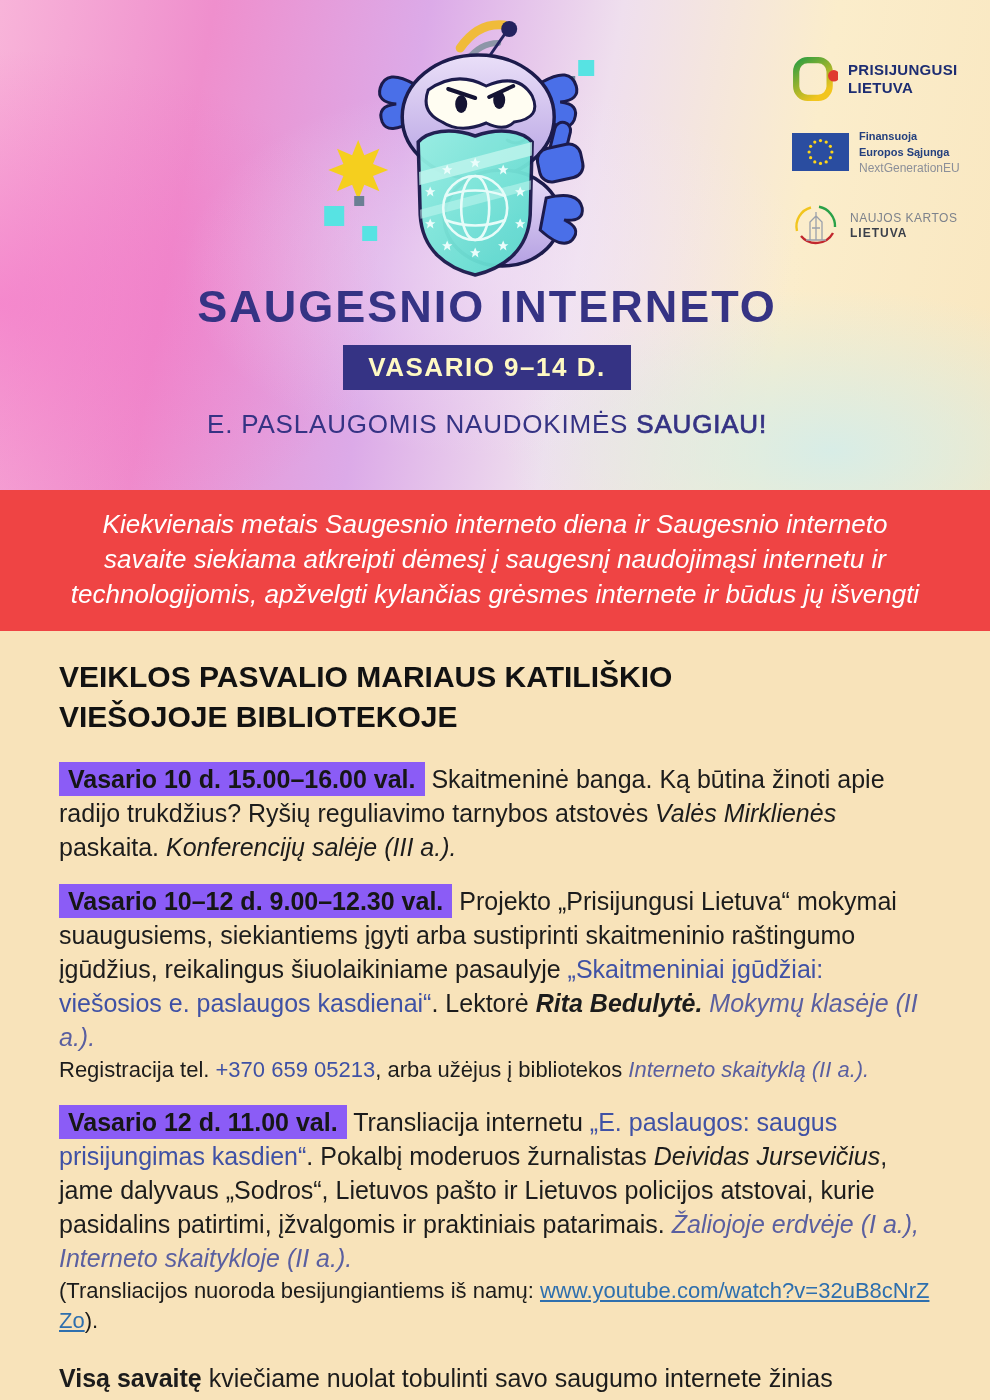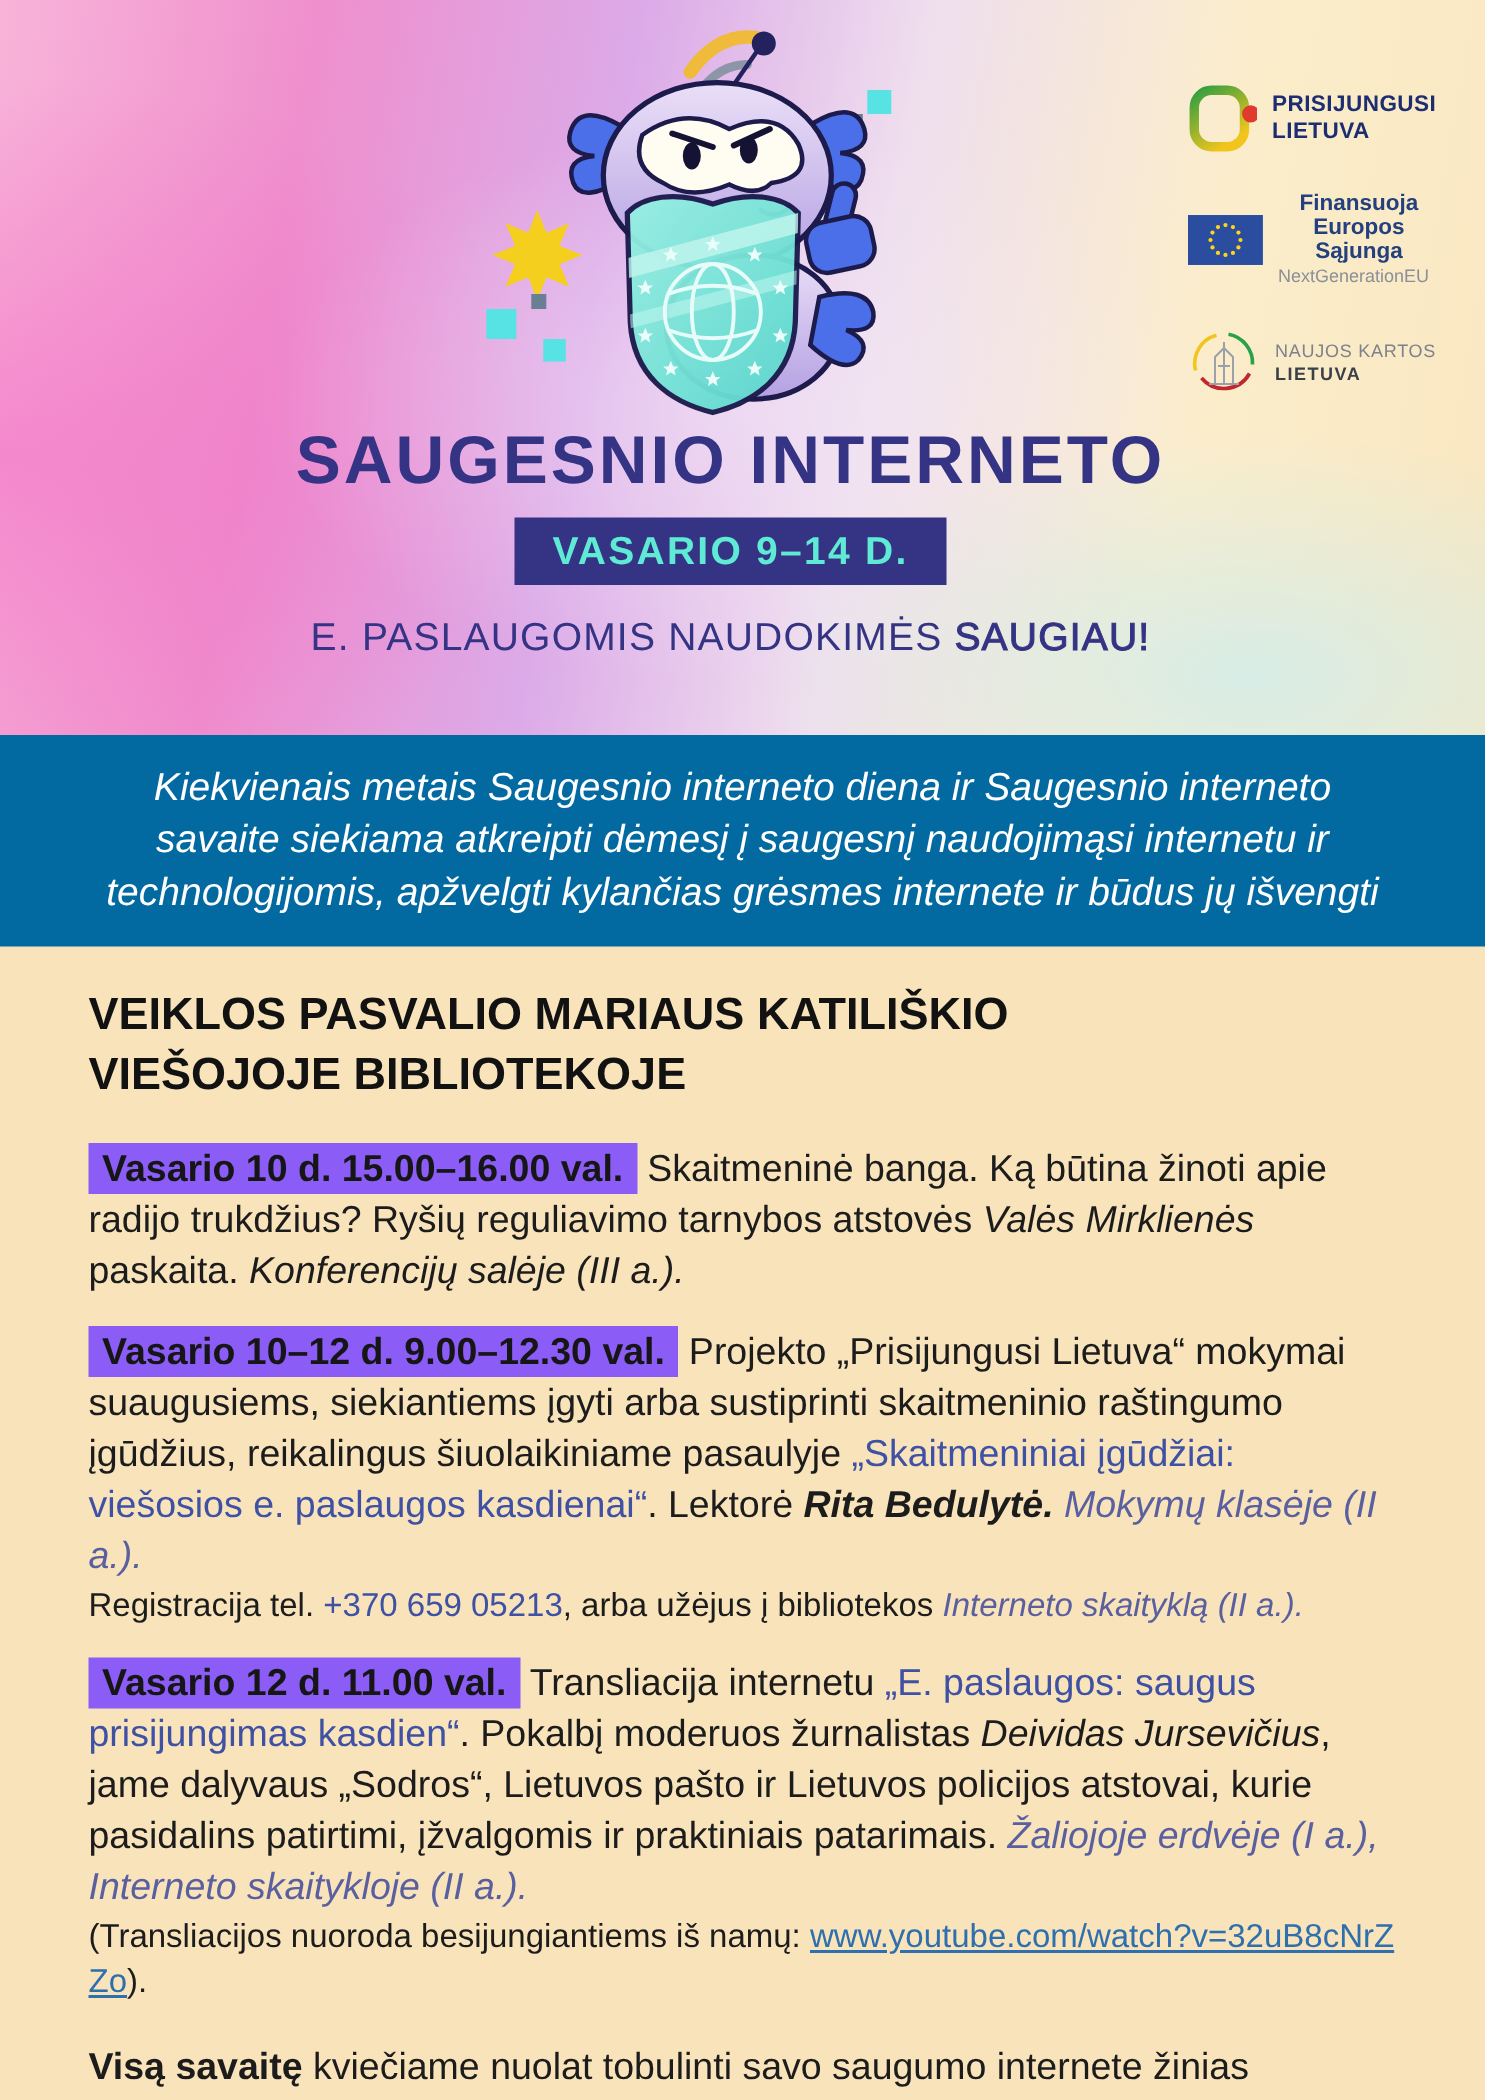--- a/index.html
+++ b/index.html
@@ -14,34 +14,34 @@
       radial-gradient(45% 55% at 50% 55%, rgba(243,232,248,.55) 0%, rgba(243,232,248,0) 70%),
       radial-gradient(60% 80% at 0% 62%, rgba(243,102,195,.50) 0%, rgba(243,102,195,0) 65%),
       linear-gradient(100deg,#f8b4d9 0%,#ef8fcd 20%,#dcaae8 40%,#efdfee 58%,#fbedcb 78%,#f9e7c0 100%);
   }
   .mascot { position:absolute; top:10px; left:50%; transform:translateX(-56%); }
 
   .logos { position:absolute; top:56px; right:30px; width:168px; display:flex; flex-direction:column; gap:26px; }
   .logo { display:flex; align-items:center; gap:10px; }
   .logo-text { display:flex; flex-direction:column; }
   .pl-text span { font-weight:bold; color:#1d2d72; font-size:15px; line-height:18px; letter-spacing:.3px; }
-  .eu-text .eu-b { font-weight:bold; color:#24407e; font-size:15px; line-height:16px;text-align:center; }
+  .eu-text .eu-b { font-weight:bold; color:#24407e; font-size:11px; line-height:16px; }
   .eu-text .eu-g { color:#8b8f99; font-size:12px; line-height:16px; }
   .nk-text .nk-g { color:#7d828c; font-size:12px; line-height:15px; letter-spacing:.5px; }
   .nk-text .nk-b { color:#3a3f4a; font-weight:bold; font-size:12px; line-height:15px; letter-spacing:1px; }
 
   .hero-text { position:absolute; left:0; right:16px; top:281px; text-align:center; }
   .hero-text h1 { color:#353384; font-size:45px; line-height:51px; font-weight:bold; letter-spacing:2px; }
-  .badge { display:inline-block; margin-top:13px; background:#353384; color:#5eead4; font-weight:bold;
+  .badge { display:inline-block; margin-top:13px; background:#353384; color:#fef9c3; font-weight:bold;
            font-size:26px; letter-spacing:1.5px; padding:7px 25px; }
   .subtitle { margin-top:19px; color:#353384; font-weight:normal; font-size:26px; letter-spacing:.8px; }
   .subtitle-strong { -webkit-text-stroke:.7px #353384; }
 
   
-  .banner { background:#0369a1; padding:17px 56px 19px; text-align:center; }
+  .banner { background:#ef4444; padding:17px 56px 19px; text-align:center; }
   .banner p { color:#ffffff; font-style:italic; font-size:26px; line-height:35px; max-width:860px; margin:0 auto; font-weight:500; }
 
   
   .events { padding:26px 59px 0; }
   .events h2 { color:#121212; font-size:30px; line-height:40px; margin-bottom:25px; }
   .event { font-size:25px; line-height:34px; margin-bottom:20px; }
   .hl { background:#8b5cf6; color:#161616; font-weight:bold; font-style:normal; padding:3px 9px;
         -webkit-box-decoration-break:clone; box-decoration-break:clone; }
   .blue { color:#3f51a5; }
   .purple { color:#5a5fa0; font-style:italic; }

